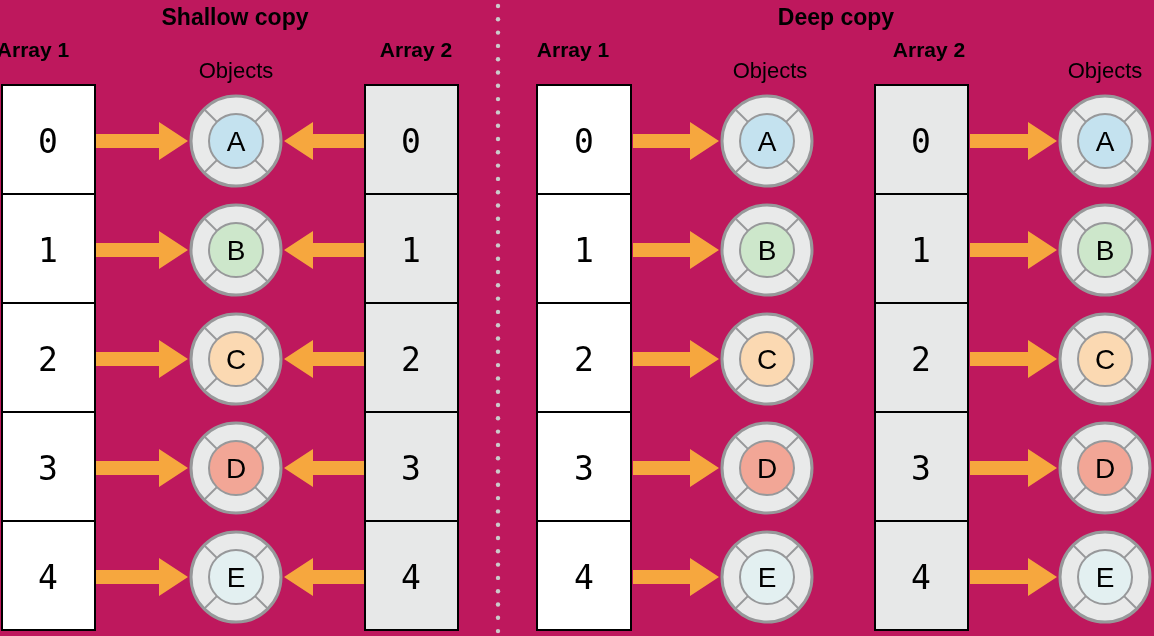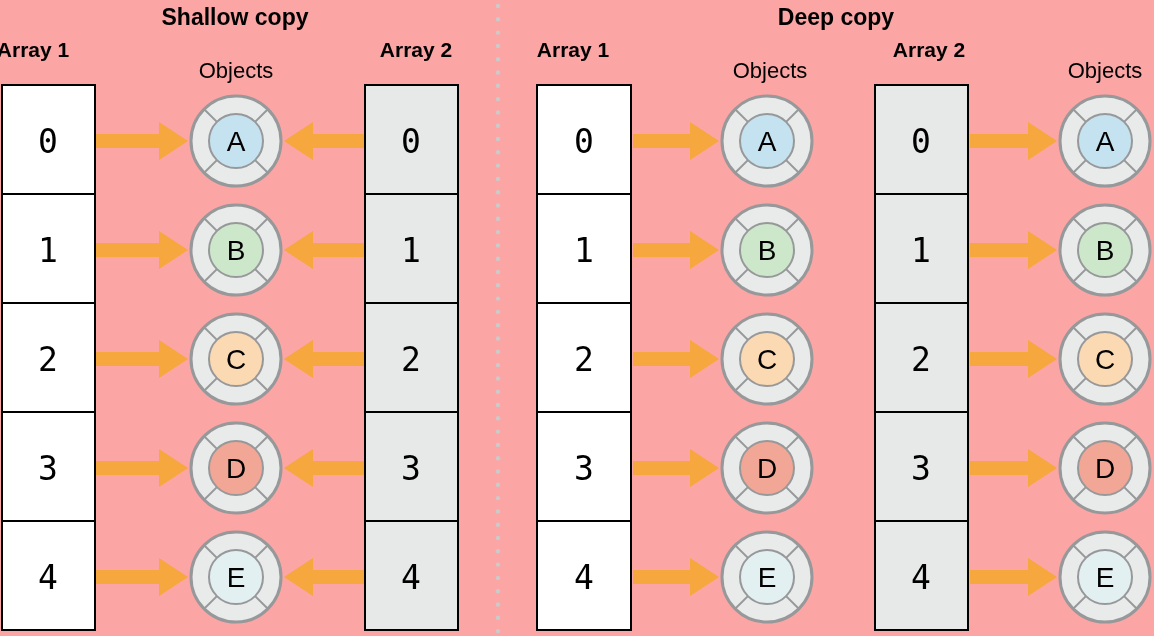--- a/index.html
+++ b/index.html
@@ -1,16 +1,16 @@
 <!DOCTYPE html>
 <html><head>
 <meta charset="utf-8">
 <style>
   html,body{margin:0;padding:0;background:#ffffff;}
-  .canvas{position:relative;width:1154px;height:636px;background:#fca5a5;overflow:hidden;
+  .canvas{position:relative;width:1154px;height:636px;background:#be185d;overflow:hidden;
           font-family:"Liberation Sans",sans-serif;}
   svg text{fill:#000000;}
   .panel-title{font-family:"Liberation Sans",sans-serif;font-size:23px;font-weight:bold;}
   .array-label{font-family:"Liberation Sans",sans-serif;font-size:21px;font-weight:bold;}
   .objects-label{font-family:"Liberation Sans",sans-serif;font-size:22px;font-weight:normal;}
   .digit{font-family:"DejaVu Sans Mono",monospace;font-size:33px;}
   .letter{font-family:"Liberation Sans",sans-serif;font-size:28px;}
 </style>
 </head>
 <body>

